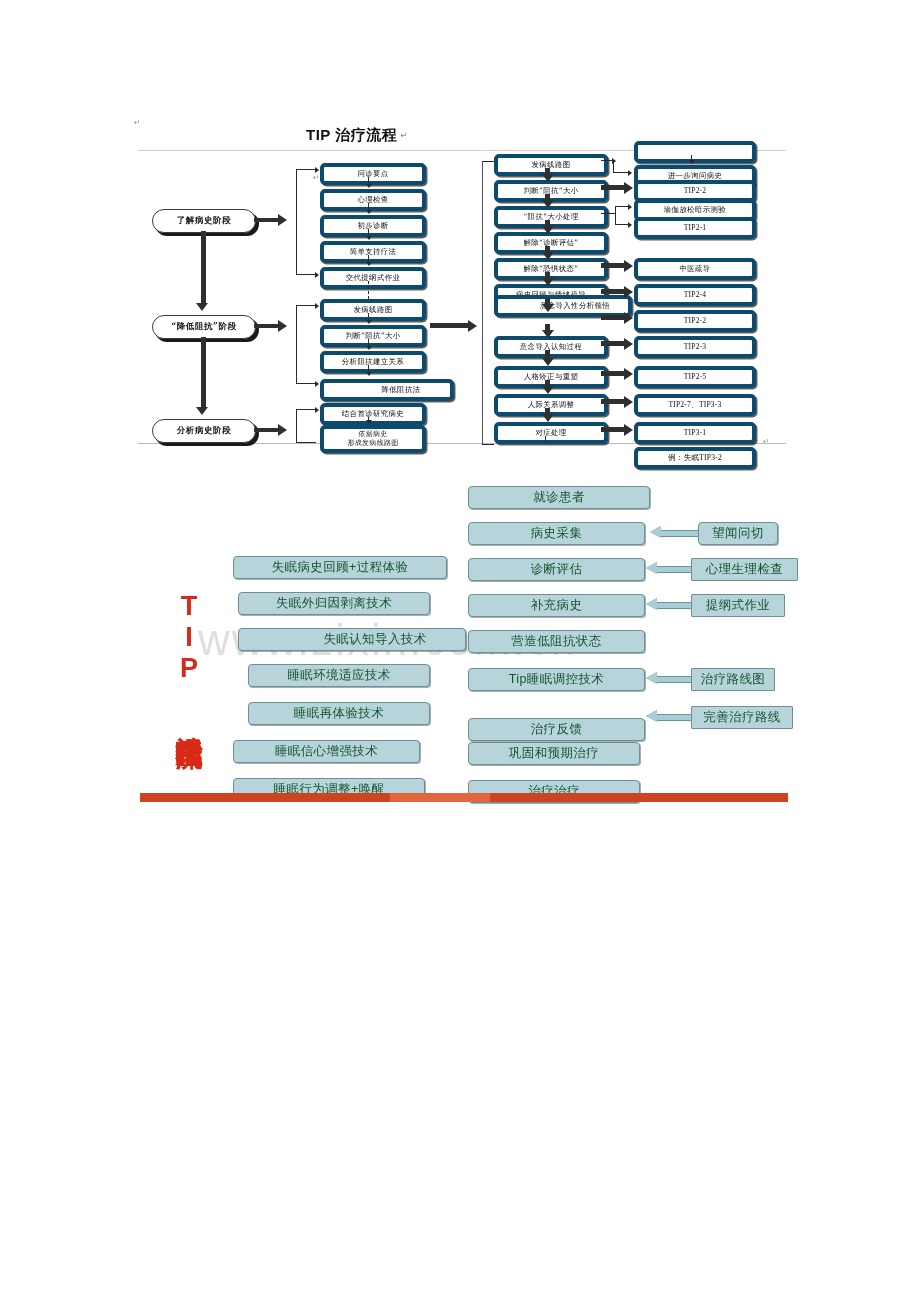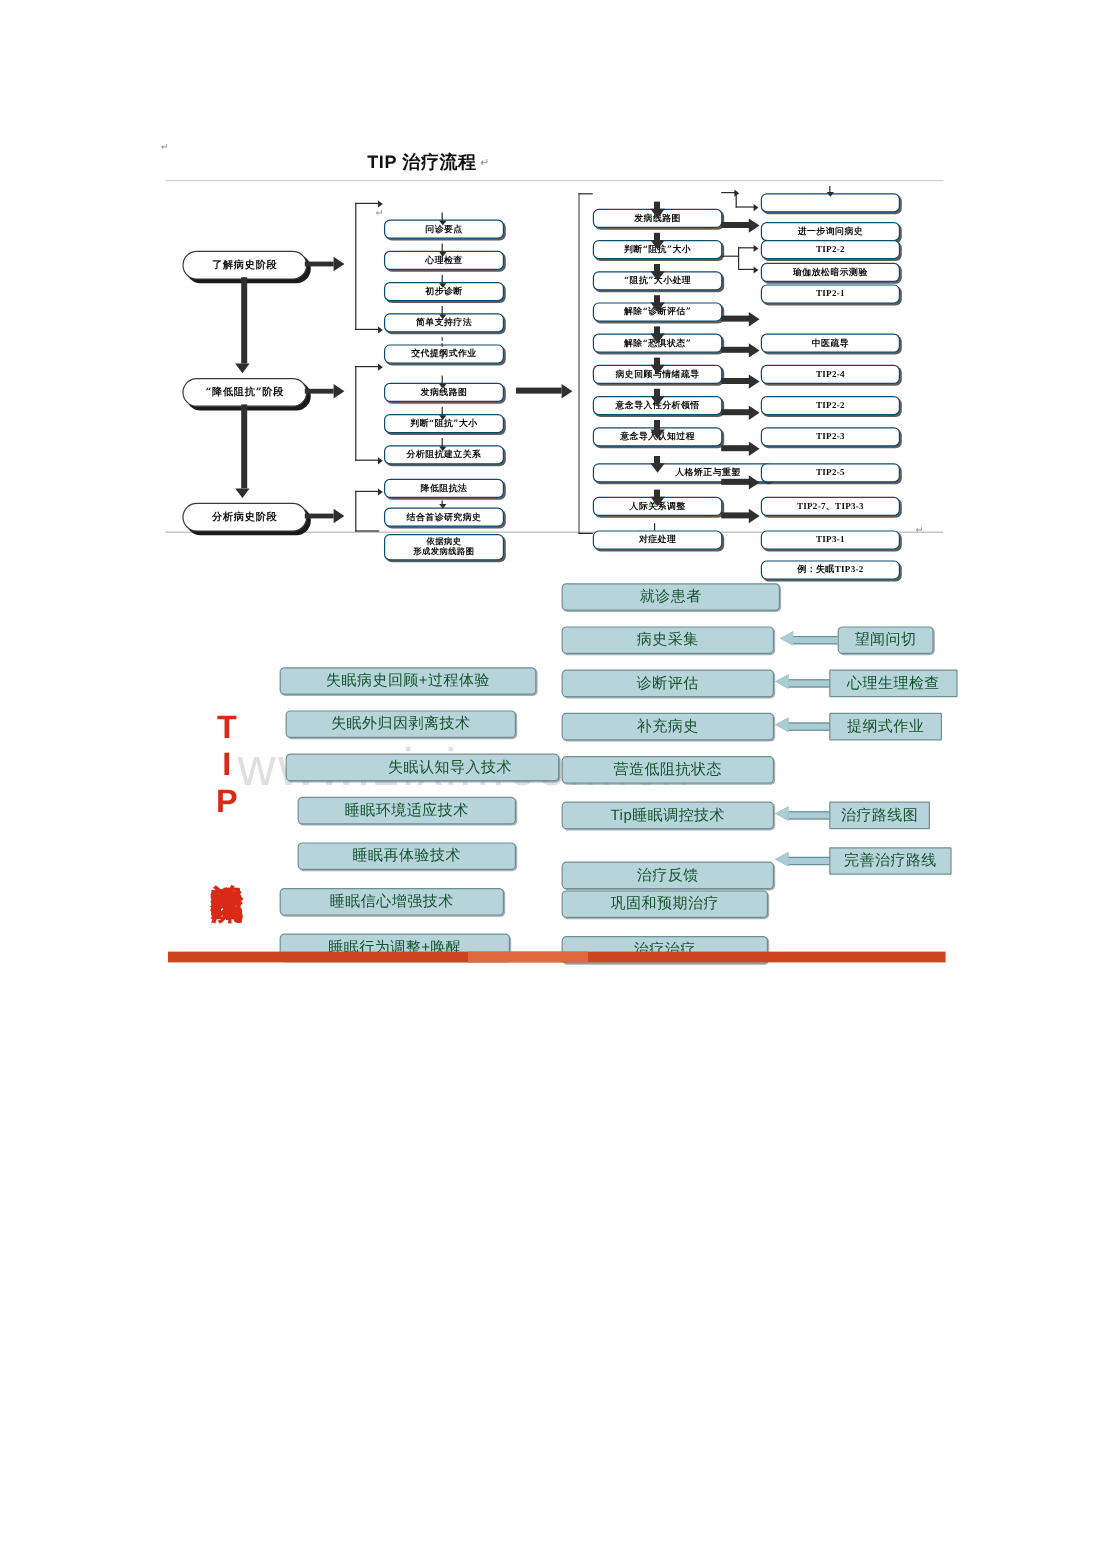--- a/index.html
+++ b/index.html
@@ -32,26 +32,26 @@
   .stage{
     position:absolute;border:1px solid #3b3b3b;border-radius:16px;background:#fff;
     box-shadow:3px 3px 0 #1a1a1a;
     display:flex;align-items:center;justify-content:center;
     font-family:"DejaVu Serif","Liberation Serif",serif;
     font-weight:bold;font-size:8.5px;letter-spacing:.6px;color:#111;
     white-space:nowrap;
   }
   
   .nbox{
-    position:absolute;border:1px solid #0c4a6e;border-radius:5px;background:#fff;
+    position:absolute;border:4px solid #0c4a6e;border-radius:5px;background:#fff;
     box-shadow:1.5px 1.5px 0 rgba(40,40,40,.75);
     display:flex;align-items:center;justify-content:center;
     font-family:"DejaVu Serif","Liberation Serif",serif;
-    font-weight:bold;font-size:7.4px;letter-spacing:.4px;color:#0d0d0d;
-    white-space:nowrap;line-height:1.12;text-align:center;margin-top:20px;
+    font-weight:normal;font-size:7.4px;letter-spacing:.4px;color:#0d0d0d;
+    white-space:nowrap;line-height:1.12;text-align:center;
   }
   .nbox.two{font-size:6.9px;line-height:1.25;}
   .nbox.tip{font-family:"Liberation Serif","DejaVu Serif",serif;letter-spacing:.2px;font-size:7.6px;}
 
   
   .ln{position:absolute;background:#2a2a2a;}
   .ln.v{width:1.4px;}
   .ln.h{height:1.4px;}
   .ah-d{position:absolute;width:0;height:0;border-left:3px solid transparent;border-right:3px solid transparent;border-top:4px solid #2a2a2a;}
   .ah-r{position:absolute;width:0;height:0;border-top:3px solid transparent;border-bottom:3px solid transparent;border-left:4.5px solid #2a2a2a;}
@@ -132,21 +132,21 @@
       <div class="fat-head-r" style="left:140px;top:273px;"></div>
 
       <div class="nbox" style="left:182px;top:12px;width:98px;height:14px;">问诊要点</div>
       <div class="nbox" style="left:182px;top:38px;width:98px;height:14px;">心理检查</div>
       <div class="nbox" style="left:182px;top:64px;width:98px;height:14px;">初步诊断</div>
       <div class="nbox" style="left:182px;top:90px;width:98px;height:14px;">简单支持疗法</div>
       <div class="nbox" style="left:182px;top:116px;width:98px;height:14px;">交代提纲式作业</div>
       <div class="nbox" style="left:182px;top:148px;width:98px;height:14px;">发病线路图</div>
       <div class="nbox" style="left:182px;top:174px;width:98px;height:14px;">判断“阻抗”大小</div>
       <div class="nbox" style="left:182px;top:200px;width:98px;height:14px;">分析阻抗建立关系</div>
-      <div class="nbox" style="left:182px;top:228px;width:98px;height:14px;">降低阻抗法</div>
+      <div class="nbox" style="left:182px;top:228px;width:98px;height:14px;padding-left:28px;">降低阻抗法</div>
       <div class="nbox" style="left:182px;top:252px;width:98px;height:14px;">结合首诊研究病史</div>
       <div class="nbox two" style="left:182px;top:274px;width:98px;height:20px;flex-direction:column;">
         <span>依据病史</span>
         <span>形成发病线路图</span>
       </div>
 
       <div class="ln v" style="left:230px;top:26px;height:8px;"></div>
         <div class="ah-d" style="left:227.5px;top:33px;"></div>
       <div class="ln v" style="left:230px;top:52px;height:8px;"></div>
         <div class="ah-d" style="left:227.5px;top:59px;"></div>
@@ -187,23 +187,23 @@
       <div class="d1-sep" style="left:344px;top:10px;height:284px;"></div>
       <div class="ln h" style="left:344px;top:10px;width:12px;"></div>
       <div class="ln h" style="left:344px;top:293px;width:12px;"></div>
 
       <div class="nbox" style="left:356px;top:3px;width:106px;height:14px;">发病线路图</div>
       <div class="nbox" style="left:356px;top:29px;width:106px;height:14px;">判断“阻抗”大小</div>
       <div class="nbox" style="left:356px;top:55px;width:106px;height:14px;">“阻抗”大小处理</div>
       <div class="nbox" style="left:356px;top:81px;width:106px;height:14px;">解除“诊断评估”</div>
       <div class="nbox" style="left:356px;top:107px;width:106px;height:14px;">解除“恐惧状态”</div>
       <div class="nbox" style="left:356px;top:133px;width:106px;height:14px;">病史回顾与情绪疏导</div>
-      <div class="nbox" style="left:356px;top:159px;width:106px;height:14px;">意念导入性分析领悟</div>
+      <div class="nbox" style="left:356px;top:144px;width:106px;height:14px;padding-left:24px;">意念导入性分析领悟</div>
       <div class="nbox" style="left:356px;top:185px;width:106px;height:14px;">意念导入认知过程</div>
-      <div class="nbox" style="left:356px;top:215px;width:106px;height:14px;padding-left:42px;">人格矫正与重塑</div>
+      <div class="nbox" style="left:356px;top:215px;width:106px;height:14px;">人格矫正与重塑</div>
       <div class="nbox" style="left:356px;top:243px;width:106px;height:14px;">人际关系调整</div>
       <div class="nbox" style="left:356px;top:271px;width:106px;height:14px;">对症处理</div>
 
       <div class="fat fat-v" style="left:407px;top:17px;height:8px;"></div>
         <div class="fat-head-d" style="left:403.5px;top:23px;"></div>
       <div class="fat fat-v" style="left:407px;top:43px;height:8px;"></div>
         <div class="fat-head-d" style="left:403.5px;top:49px;"></div>
       <div class="fat fat-v" style="left:407px;top:69px;height:8px;"></div>
         <div class="fat-head-d" style="left:403.5px;top:75px;"></div>
       <div class="fat fat-v" style="left:407px;top:95px;height:8px;"></div>

